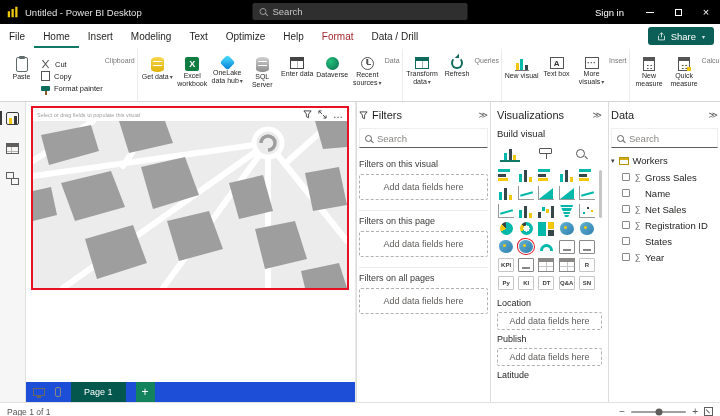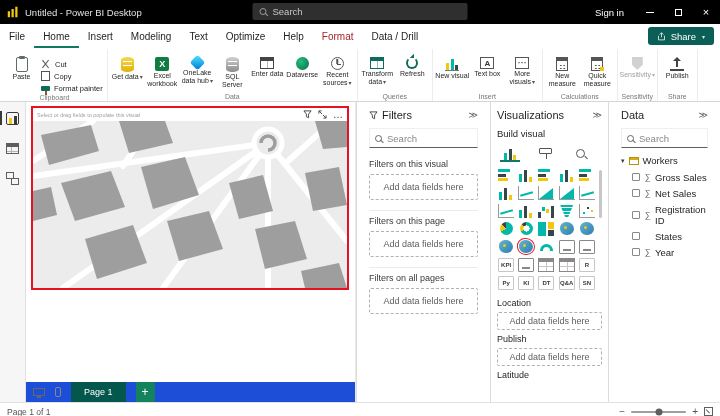--- a/index.html
+++ b/index.html
@@ -25,21 +25,21 @@
   
   .tabsrow{height:24px;display:flex;align-items:stretch;background:#fff;position:relative}
   .rtab{padding:0 9px;font-size:10px;display:flex;align-items:center;cursor:pointer;color:#201f1e;white-space:nowrap}
   .rtab.active{box-shadow:inset 0 -2px 0 #117865}
   .rtab.ctx{color:#a4262c}
   .sharebtn{position:absolute;right:6px;top:3px;height:18px;background:#0b5f56;border-radius:3px;color:#fff;display:flex;align-items:center;gap:5px;padding:0 9px;font-size:9.5px;cursor:pointer}
   .sharebtn .car{color:#d6e9e6}
 
   
   .ribbon{height:54px;background:#fff;border-bottom:1px solid #d6d6d6;display:flex;padding:1px 2px 0;overflow:hidden}
-  .rgroup{display:flex;flex-direction:column;border-right:1px solid #ececec;padding:7px 2px 0}
+  .rgroup{display:flex;flex-direction:row;border-right:1px solid #ececec;padding:7px 2px 0}
   .ritems{display:flex;flex:1;align-items:flex-start}
   .rbtn{width:35px;display:flex;flex-direction:column;align-items:center;text-align:center;cursor:pointer;padding-top:1px}
   .rbtn.dis{opacity:.45}
   .rbl{font-size:7px;line-height:1.15;color:#201f1e}
   .car{font-size:6px;color:#555;margin-left:1px}
   .rglabel{font-size:7px;color:#777;text-align:center;padding:1px 0}
   .smallcol{display:flex;flex-direction:column;gap:3px;padding:3px 2px 0}
   .rbtn-s{display:flex;align-items:center;gap:4px;cursor:pointer;white-space:nowrap}
   .rsl{font-size:7.5px}
 
@@ -103,21 +103,21 @@
   .map{flex:1;display:block;width:100%}
 
   .pagebar{height:20px;display:flex;align-items:center;gap:10px;padding-left:7px;background:#1d4ed8;border-right:1px solid #e8e8e8}
   .dev-ic{width:12px;height:8px;border:1px solid #666;position:relative;cursor:pointer}
   .dev-ic::after{content:"";position:absolute;left:3px;bottom:-3px;width:4px;height:2px;background:#666}
   .phone-ic{width:6px;height:10px;border:1px solid #888;border-radius:2px;cursor:pointer}
   .ptab{height:20px;display:flex;align-items:center;padding:0 13px;background:#04574d;color:#fff;font-size:9px;cursor:pointer}
   .padd{width:19px;height:20px;background:#12835c;color:#fff;display:flex;align-items:center;justify-content:center;font-size:12px;cursor:pointer}
 
   
-  .pane{background:#fff;border-left:1px solid #dcdcdc;padding:7px 12px;display:flex;flex-direction:column;overflow:hidden}
+  .pane{background:#fff;border-left:1px solid #dcdcdc;padding:7px 2px;display:flex;flex-direction:column;overflow:hidden}
   .pane-h{display:flex;align-items:center;gap:4px;font-size:11px;color:#201f1e;margin-bottom:7px}
   .pane-h .sp{flex:1}
   .collapse{font-size:9px;color:#605e5c;cursor:pointer}
   .searchbox{height:20px;border:1px solid #efefef;border-bottom:1px solid #605e5c;display:flex;align-items:center;gap:5px;padding:0 5px;font-size:9.5px;color:#8a8886;margin-bottom:6px;cursor:text;flex:none}
   .drop{border:1px dashed #b3b0ad;border-radius:2px;min-height:26px;display:flex;align-items:center;justify-content:center;color:#605e5c;font-size:9px;padding:4px;text-align:center;cursor:pointer}
   .pane-filters{width:134px}
   .fsec-label{font-size:9px;color:#3b3a39;margin:5px 0 5px}
   .fdiv{border-top:1px solid #ebebeb;margin:10px 0 3px}
 
   .pane-viz{width:118px;padding:7px 6px}
@@ -521,20 +521,25 @@
       <span>Workers</span>
     </div>
     <div>
         <div class="frow">
           <span class="cb"></span>
           <span class="sigma">∑</span>
           <span>Gross Sales</span>
         </div>
         <div class="frow">
           <span class="cb"></span>
+          <span class="sigma"></span>
+          <span>Name</span>
+        </div>
+        <div class="frow">
+          <span class="cb"></span>
           <span class="sigma">∑</span>
           <span>Net Sales</span>
         </div>
         <div class="frow">
           <span class="cb"></span>
           <span class="sigma">∑</span>
           <span>Registration ID</span>
         </div>
         <div class="frow">
           <span class="cb"></span>

